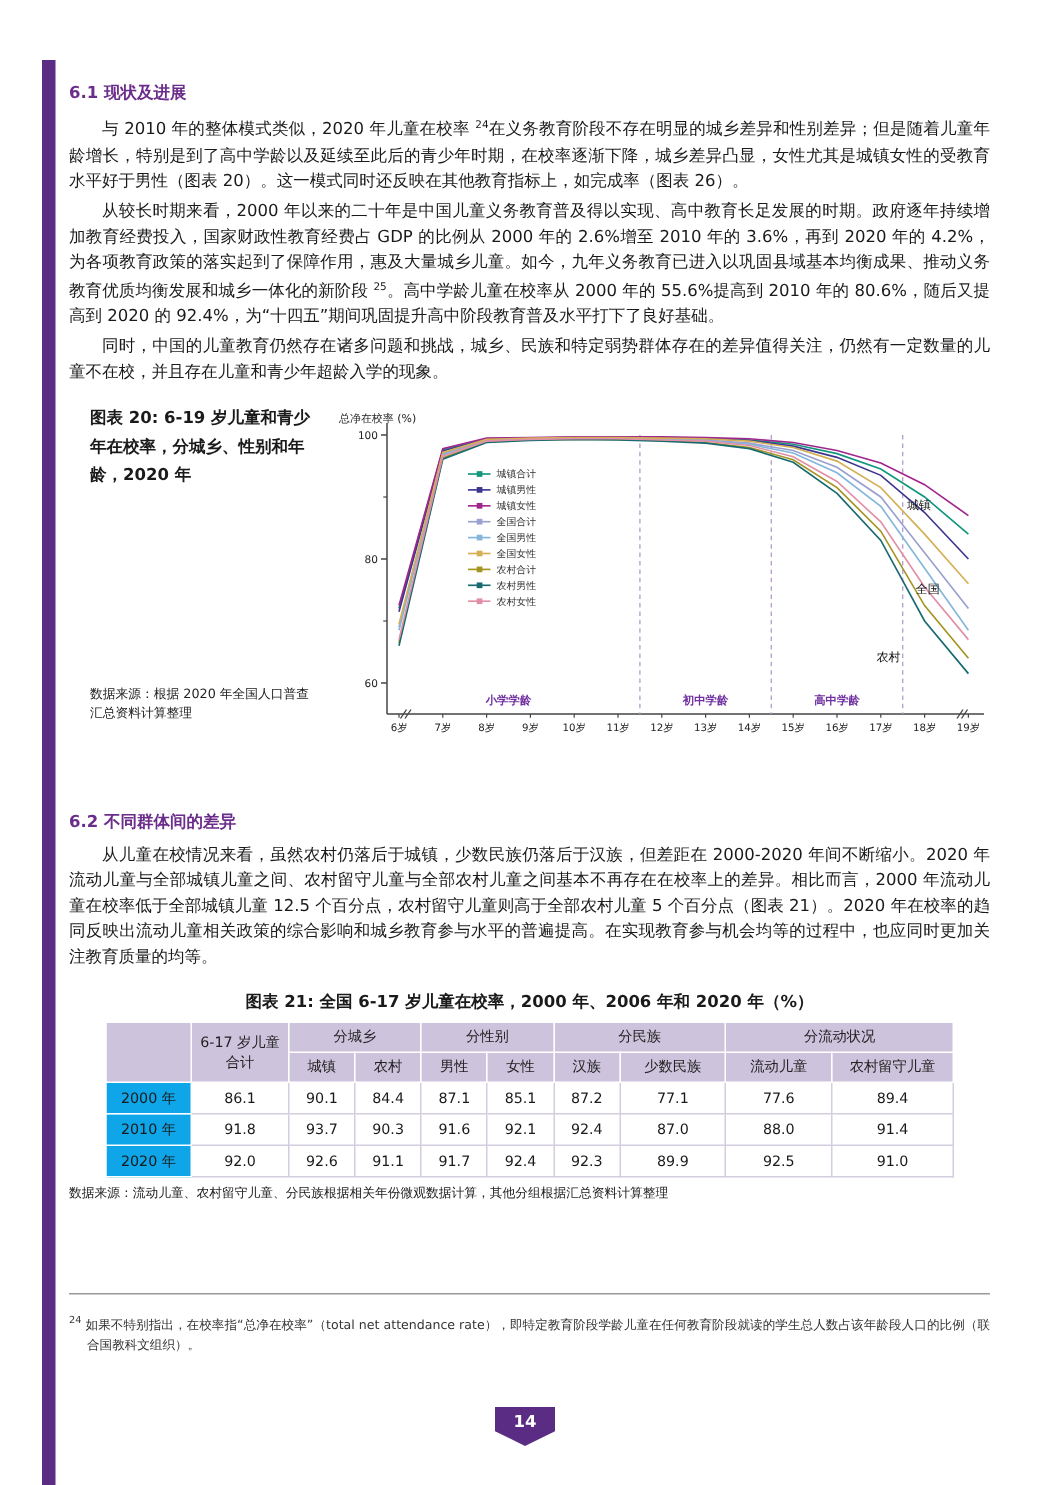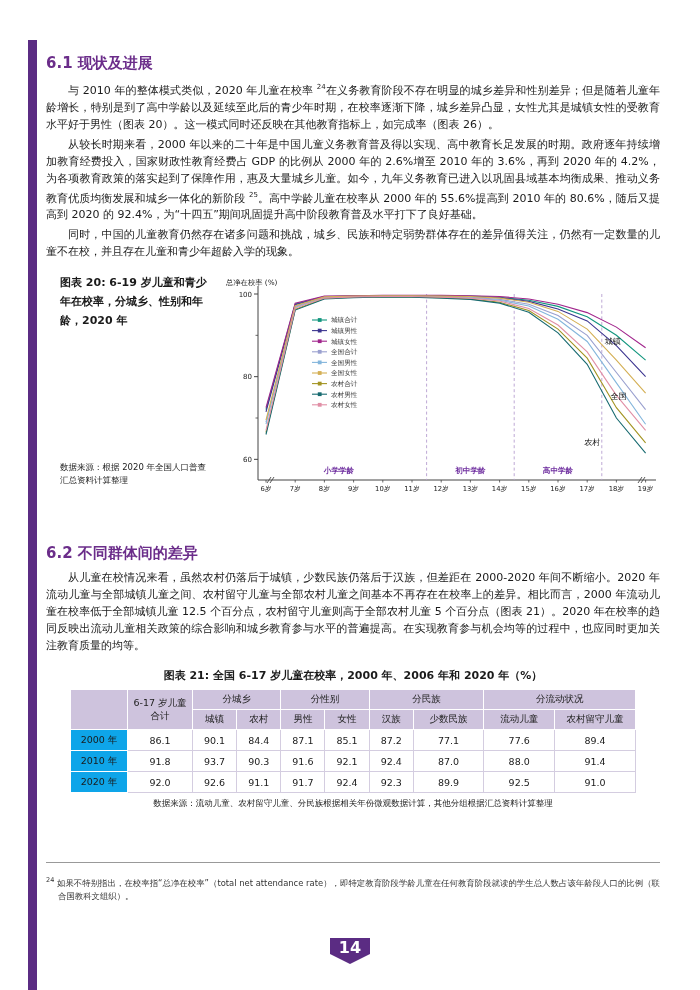--- a/index.html
+++ b/index.html
@@ -6,42 +6,42 @@
   body{
     width:700px;height:990px;position:relative;background:#ffffff;
     font-family:"DejaVu Sans","Liberation Sans",sans-serif;color:#1a1a1a;
     overflow:hidden;
   }
   .side-stripe{position:absolute;left:28px;top:40px;width:9px;height:950px;background:#5b2c83;}
   .content{position:absolute;left:46px;top:40px;width:614px;}
   .header{border-bottom:2.5px solid #5b2c83;}
   .header-title{display:inline-block;background:#5b2c83;color:#fff;font-size:12px;
     font-weight:bold;padding:5px 12px 4px;letter-spacing:1px;}
-  .sec-heading{color:#6b2d8a;font-weight:bold;font-size:15px;margin:14px 0 6px;}
+  .sec-heading{color:#6b2d8a;font-weight:bold;font-size:11px;margin:14px 0 6px;}
   .para{font-size:11px;line-height:17px;text-align:justify;text-indent:22px;margin:0 0 3px;}
   sup.fnref{font-size:7px;}
   .figure-block{display:flex;margin:14px 0 0 14px;}
   .fig-caption-col{width:158px;margin-right:10px;display:flex;flex-direction:column;height:244px;gap:21px;}
   .fig-caption{font-weight:bold;font-size:11px;line-height:1.7;}
   .fig-source{font-size:8.5px;line-height:1.5;color:#222;margin-top:auto;margin-bottom:32px;}
   .chart-box{width:436px;}
   .tbl-title{font-weight:bold;font-size:11px;text-align:center;margin:14px 0 6px;}
   table.tbl{border-collapse:collapse;margin:0 auto;font-size:9.5px;width:566px;}
   table.tbl th{background:#cec3dd;border:1px solid #ffffff;font-weight:normal;padding:3px 3px;color:#222;text-align:center;}
   table.tbl td{border:1px solid #d4cde0;padding:3.5px 3px;text-align:center;background:#fff;}
   table.tbl td.rowlabel{background:#0ea5e9;border:1px solid #ffffff;}
-  .tbl-source{font-size:8.5px;text-align:center;margin-top:5px;color:#222;}
+  .tbl-source{font-size:8.5px;margin-top:5px;color:#222;}
   .footnotes{position:absolute;left:46px;width:614px;top:862px;}
   .fn-rule{border-top:1px solid #999;margin-bottom:6px;}
   .fn{font-size:8.4px;line-height:1.55;color:#333;margin:12px 0 3px;padding-left:12px;text-indent:-12px;text-align:justify;}
   .fn sup{font-size:6.5px;}
   .fn-link{color:#777;text-decoration:underline;cursor:pointer;}
   .page-badge{position:absolute;top:938px;left:330px;width:40px;height:26px;background:#5b2c83;
     clip-path:polygon(0 0,100% 0,100% 62%,50% 100%,0 62%);
-    color:#fff;font-weight:bold;font-size:16px;text-align:center;line-height:20px;}
+    color:#fff;font-weight:bold;font-size:11px;text-align:center;line-height:20px;}
 </style>
 </head>
 <body>
 
 <div class="side-stripe"></div>
 
 <div class="content">
 
 
   <div class="sec-heading">6.1 现状及进展</div>

